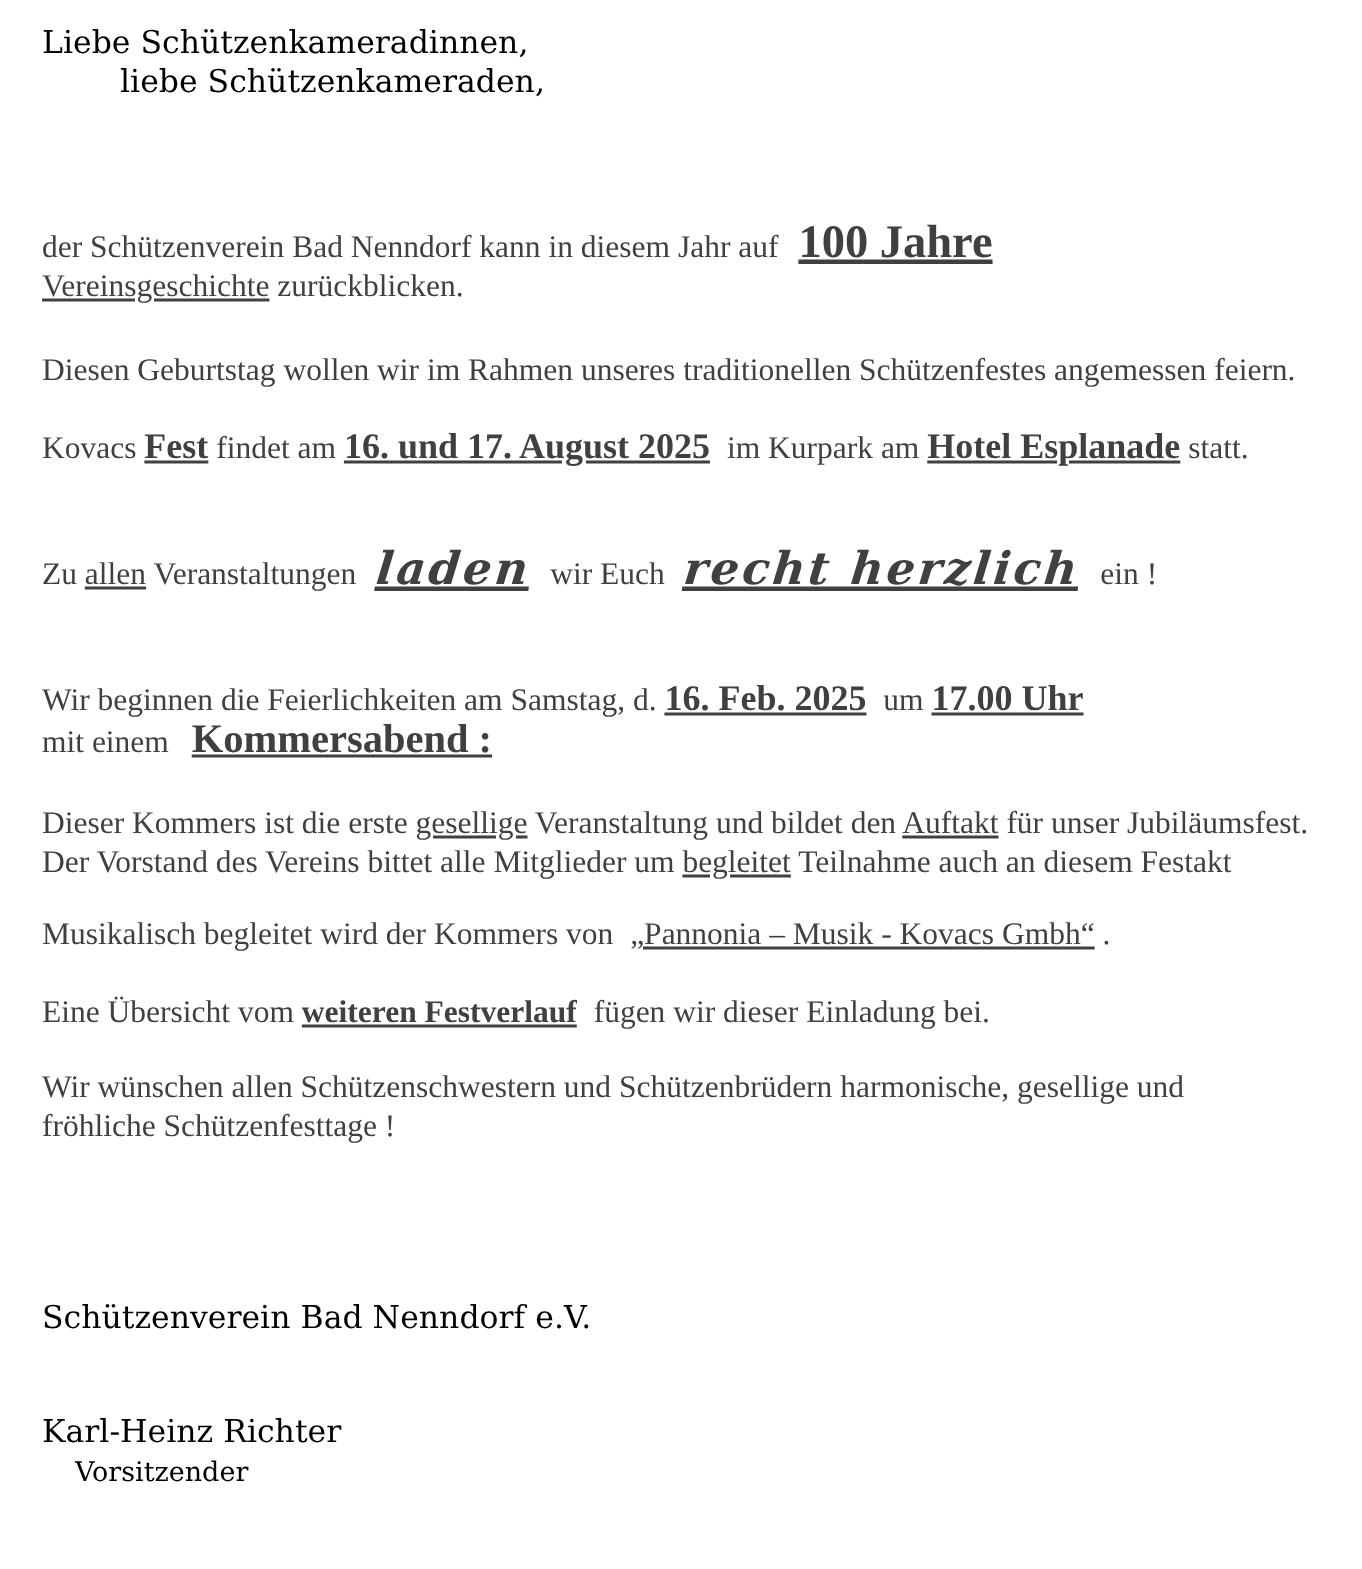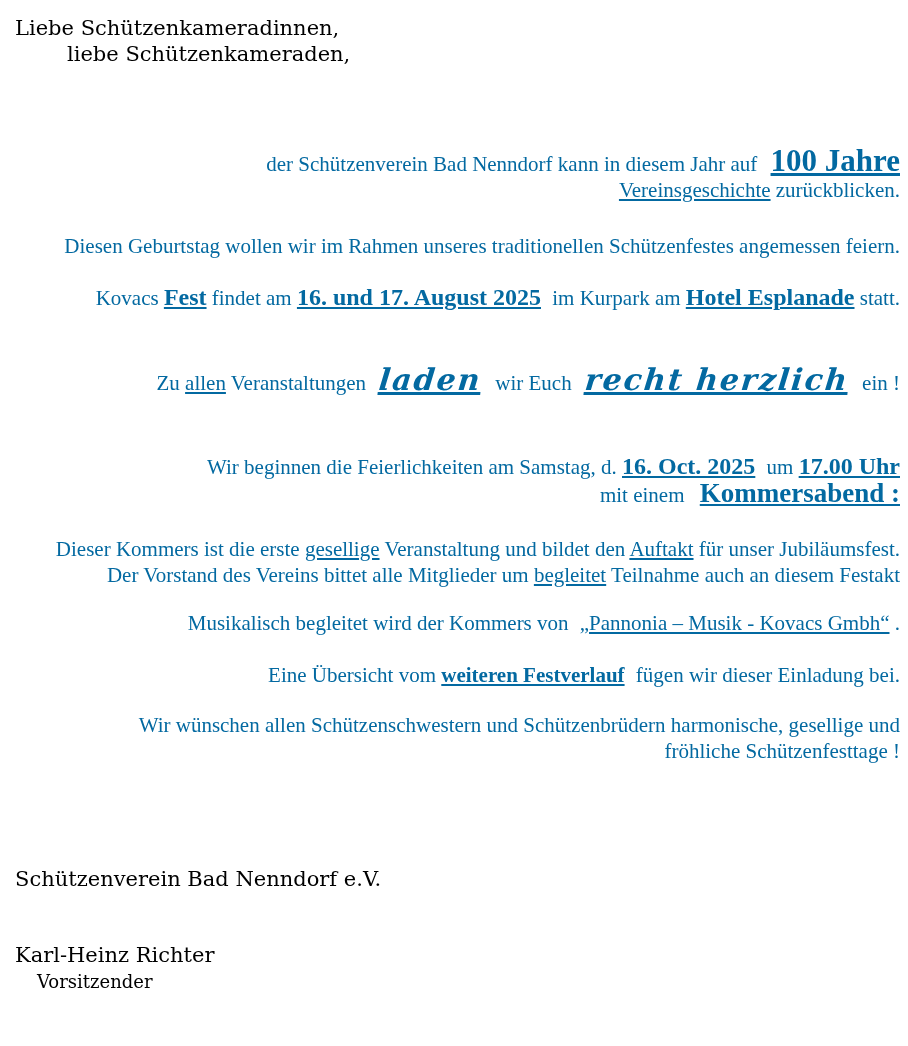--- a/index.html
+++ b/index.html
@@ -1,27 +1,27 @@
 <!DOCTYPE html>
 <html><head>
 <meta charset="utf-8">
 <style>
   html,body{margin:0;padding:0;background:#ffffff;}
   .page{
     position:relative;
     width:908px;height:1046px;
     background:#ffffff;color:#000000;
     box-sizing:border-box;
-    padding:15px 8px 0 15px;
+    padding:15px 8px 0 28px;
     overflow:hidden;
   }
   p{margin:0;}
   .body{
     font-family:"Liberation Serif",serif;
-    font-size:21px;line-height:26px;color:#0369a1;text-align:right;
+    font-size:21px;line-height:26px;color:#404040;
   }
   .wideserif{
     font-family:"DejaVu Serif",serif;
     font-size:21px;line-height:26px;color:#000;
   }
   .indent1{margin-left:52px;}
   .u{text-decoration:underline;}
   .bu{font-weight:bold;text-decoration:underline;}
   .lg{font-weight:bold;text-decoration:underline;font-size:24px;line-height:1;}
   .xl{font-weight:bold;text-decoration:underline;font-size:31px;line-height:1;margin-left:8px;}
@@ -86,21 +86,21 @@
     <span class="u">allen</span>
     <span>Veranstaltungen</span>
     <span class="script">laden</span>
     <span>wir Euch</span>
     <span class="script">recht herzlich</span>
     <span>ein !</span>
   </p>
 
   <p class="body p-start">
     <span>Wir beginnen die Feierlichkeiten am Samstag, d.</span>
-    <span class="lg">16. Oct. 2025</span>
+    <span class="lg">16. Feb. 2025</span>
     <span class="gl">um</span>
     <span class="lg">17.00 Uhr</span><br>
     <span>mit einem</span>
     <span class="md">Kommersabend :</span>
   </p>
 
   <p class="body p-kommers">
     <span>Dieser Kommers ist die erste</span>
     <span class="u">gesellige</span>
     <span>Veranstaltung und bildet den</span>

